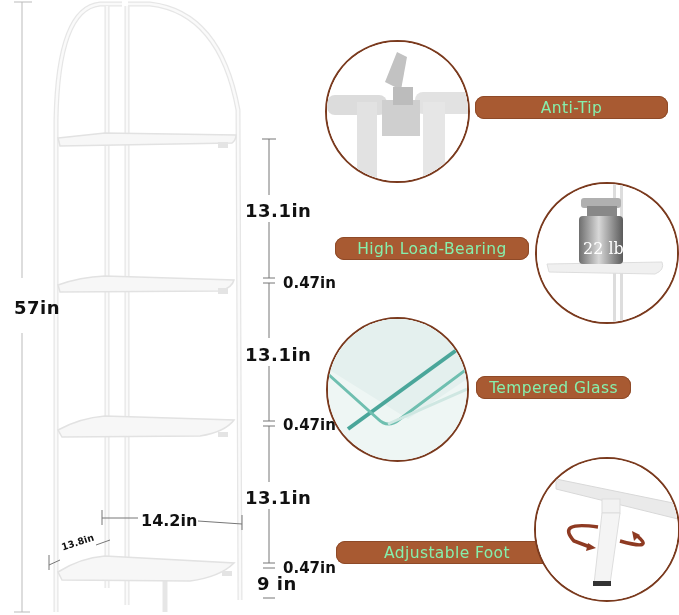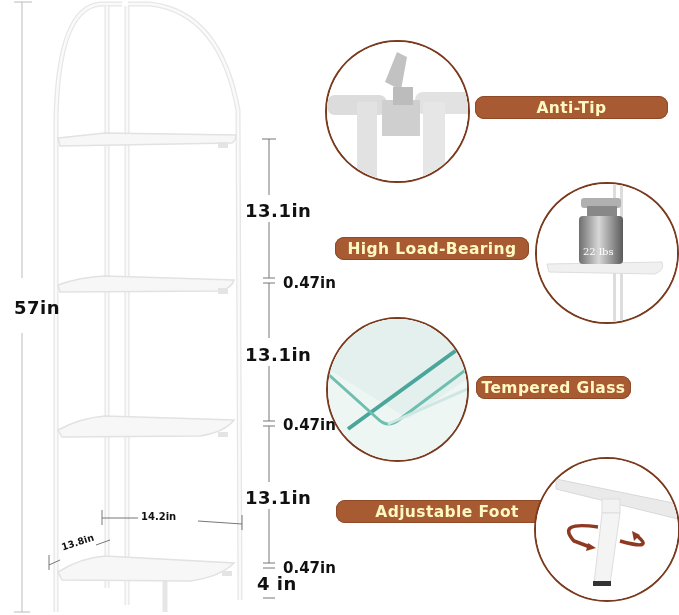--- a/index.html
+++ b/index.html
@@ -2,22 +2,22 @@
 <html><head>
 <meta charset="utf-8">
 <style>
   html, body { margin: 0; padding: 0; background: #ffffff; }
   body { width: 679px; height: 615px; position: relative; overflow: hidden; font-family: "DejaVu Sans", sans-serif; }
   .abs { position: absolute; }
   .dim-text { position: absolute; font-weight: bold; color: #111; font-family: "DejaVu Sans", sans-serif; white-space: nowrap; }
   .dim-big { font-size: 18px; letter-spacing: 0.5px; }
   .dim-small { font-size: 15px; }
   .pill {
-    position: absolute; background: #a85a32; color: #fef9c3; border-radius: 9px;
-    font-family: "DejaVu Sans", sans-serif; font-weight: bold; font-size: 15.5px;
+    position: absolute; background: #a85a32; color: #86efac; border-radius: 9px;
+    font-family: "DejaVu Sans", sans-serif; font-weight: normal; font-size: 15.5px;
     display: flex; align-items: center; justify-content: center; letter-spacing: 0.4px;
     box-shadow: inset 0 0 0 1px #8e4a28;
   }
   .circle {
     position: absolute; border-radius: 50%; border: 2px solid #7a3a1e; overflow: hidden; background: #fff;
   }
   .circle svg { width: 100%; height: 100%; display: block; }
   svg.main { position: absolute; left: 0; top: 0; }
 </style>
 </head>
@@ -83,22 +83,22 @@
   </g>
 </svg>
 
 <div class="dim-text dim-big" style="left:14px; top:297px;">57in</div>
 <div class="dim-text dim-big" style="left:245px; top:200px;">13.1in</div>
 <div class="dim-text dim-small" style="left:283px; top:274px;">0.47in</div>
 <div class="dim-text dim-big" style="left:245px; top:344px;">13.1in</div>
 <div class="dim-text dim-small" style="left:283px; top:416px;">0.47in</div>
 <div class="dim-text dim-big" style="left:245px; top:487px;">13.1in</div>
 <div class="dim-text dim-small" style="left:283px; top:559px;">0.47in</div>
-<div class="dim-text dim-big" style="left:257px; top:573px;">4 in</div>
-<div class="dim-text" style="left:141px; top:511px; font-size:10px;">14.2in</div>
+<div class="dim-text dim-big" style="left:257px; top:573px;">9 in</div>
+<div class="dim-text" style="left:141px; top:511px; font-size:16px;">14.2in</div>
 <div class="dim-text" style="left:60px; top:542px; font-size:9.5px; transform:rotate(-18deg); transform-origin:left top;">13.8in</div>
 
 <div class="circle" style="left:325px; top:40px; width:141px; height:139px;">
   <svg viewBox="0 0 141 139">
     <rect x="0" y="0" width="141" height="139" fill="#fff"></rect>
     <rect x="0" y="53" width="60" height="20" rx="8" fill="#dcdcdc"></rect>
     <rect x="30" y="60" width="20" height="80" fill="#e2e2e2"></rect>
     <rect x="88" y="50" width="60" height="22" rx="8" fill="#e2e2e2"></rect>
     <rect x="96" y="60" width="22" height="80" fill="#e6e6e6"></rect>
     <rect x="55" y="58" width="38" height="36" fill="#cfcfcf"></rect>
@@ -117,35 +117,35 @@
     <path d="M10 80 L125 78 Q128 86 118 90 L12 88 Z" fill="#f0f0f0" stroke="#ddd"></path>
     <rect x="44" y="14" width="40" height="10" rx="3" fill="#b0b0b0"></rect>
     <rect x="50" y="22" width="30" height="10" fill="#888"></rect>
     <linearGradient id="wg" x1="0" x2="1">
       <stop offset="0" stop-color="#6e6e6e"></stop>
       <stop offset="0.45" stop-color="#d8d8d8"></stop>
       <stop offset="1" stop-color="#5a5a5a"></stop>
     </linearGradient>
     <rect x="42" y="32" width="44" height="48" rx="4" fill="url(#wg)"></rect>
   </svg>
-  <div class="abs" style="left:46px; top:62px; font-family:'DejaVu Serif', serif; color:#fff; font-size:10px;">22 lbs</div>
+  <div class="abs" style="left:46px; top:55px; font-family:'DejaVu Serif', serif; color:#fff; font-size:16px;">22 lbs</div>
 </div>
 
 <div class="circle" style="left:326px; top:317px; width:139px; height:141px;">
   <svg viewBox="0 0 139 141">
     <rect x="0" y="0" width="139" height="141" fill="#eef6f4"></rect>
     <path d="M0 50 L80 100 L139 60 L139 0 L0 0 Z" fill="#e4f0ee"></path>
     <path d="M20 110 L130 30" stroke="#4aa69a" stroke-width="4" fill="none"></path>
     <path d="M0 55 L50 100 Q60 110 72 100 L139 50" stroke="#6fbfb0" stroke-width="3" fill="none"></path>
     <path d="M60 105 L139 70" stroke="#cfe7e2" stroke-width="3" fill="none"></path>
   </svg>
 </div>
 <div class="pill" style="left:476px; top:376px; width:155px; height:23px;">Tempered Glass</div>
 
-<div class="pill" style="left:336px; top:500px; width:222px; height:23px;">Adjustable Foot</div>
+<div class="pill" style="left:336px; top:541px; width:222px; height:23px;">Adjustable Foot</div>
 <div class="circle" style="left:534px; top:457px; width:142px; height:141px;">
   <svg viewBox="0 0 142 141">
     <rect x="0" y="0" width="142" height="141" fill="#fff"></rect>
     <path d="M20 20 L142 45 L142 60 L20 30 Z" fill="#eaeaea" stroke="#d8d8d8"></path>
     <rect x="66" y="40" width="18" height="14" fill="#f2f2f2" stroke="#ddd"></rect>
     <path d="M66 54 L84 54 L74 125 L58 125 Z" fill="#f4f4f4" stroke="#ddd"></path>
     <rect x="57" y="122" width="18" height="5" fill="#333"></rect>
     <path d="M62 68 Q20 62 38 82 L54 88" stroke="#8e3a22" stroke-width="3.5" fill="none"></path>
     <path d="M52 84 L60 89 L50 92 Z" fill="#8e3a22"></path>
     <path d="M84 82 Q120 92 100 76" stroke="#8e3a22" stroke-width="3.5" fill="none"></path>

